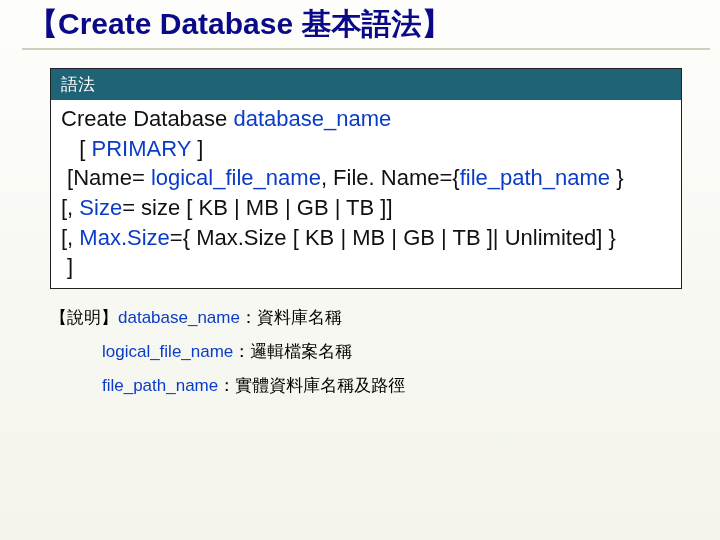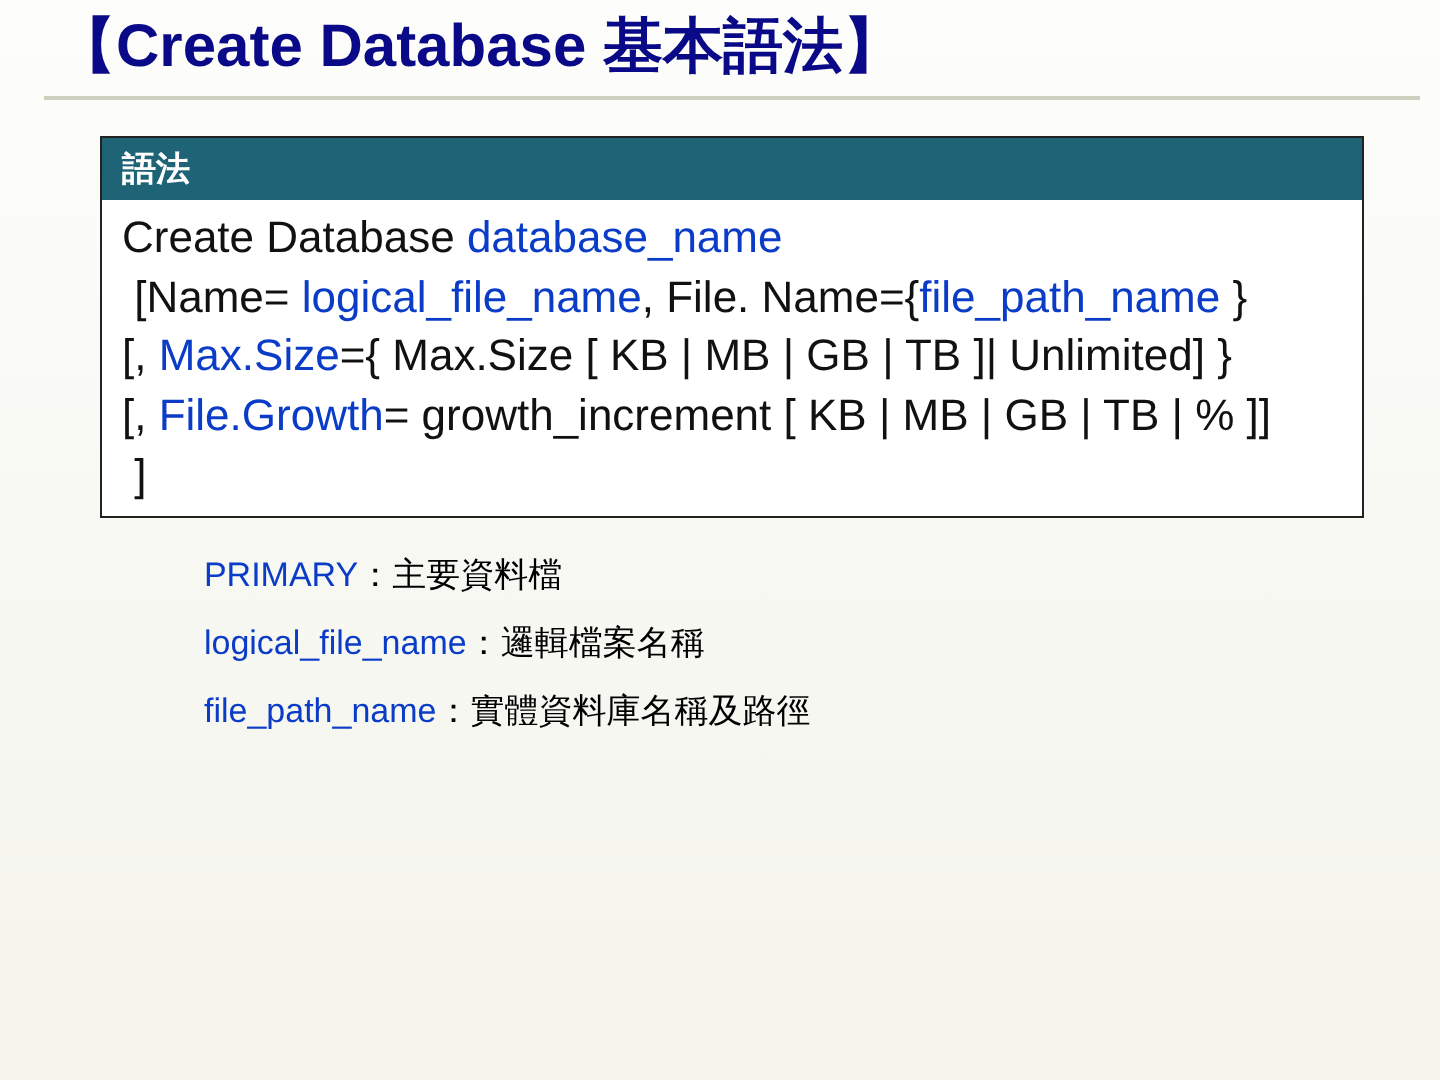--- a/index.html
+++ b/index.html
@@ -27,21 +27,21 @@
     padding: 0 6px 6px 6px;
     border-bottom: 2px solid #cfcfc0;
   }
   .panel {
     margin: 18px 28px 10px 28px;
     border: 1px solid #222;
   }
   .panel-header {
     background: #1f6476;
     color: #fff;
-    font-weight: bold;
+    font-weight: normal;
     font-size: 17px;
     padding: 4px 10px;
   }
   .panel-body {
     background: #fff;
     padding: 4px 10px 6px 10px;
     font-size: 22px;
     line-height: 1.35;
     font-family: Arial, sans-serif;
     color: #111;
@@ -62,31 +62,34 @@
 
   <div class="title">【Create Database 基本語法】</div>
 
   <div class="panel">
     <div class="panel-header">語法</div>
     <div class="panel-body">
       <div>
         <span>Create Database </span><span class="blue">database_name</span>
       </div>
       <div>
+        <span style="white-space:pre;">   [ </span><span class="blue">PRIMARY</span><span> ]</span>
+      </div>
+      <div>
         <span style="white-space:pre;"> [Name= </span><span class="blue">logical_file_name</span><span>, File. Name={</span><span class="blue">file_path_name</span><span> }</span>
       </div>
       <div>
-        <span>[, </span><span class="blue">Max.Size</span><span>={ Max.Size [ KB | MB | GB | TB ]| Unlimited] }</span>
+        <span>[, </span><span class="blue">Size</span><span>= size [ KB | MB | GB | TB ]]</span>
       </div>
       <div>
-        <span>[, </span><span class="blue">File.Growth</span><span>= growth_increment [ KB | MB | GB | TB | % ]]</span>
+        <span>[, </span><span class="blue">Max.Size</span><span>={ Max.Size [ KB | MB | GB | TB ]| Unlimited] }</span>
       </div>
       <div style="white-space:pre;"> ]</div>
     </div>
   </div>
 
   <div class="desc">
-    <div class="row"><span>           </span><span class="blue">PRIMARY</span><span>：主要資料檔</span></div>
+    <div class="row"><span>【說明】</span><span class="blue">database_name</span><span>：資料庫名稱</span></div>
     <div class="row"><span>           </span><span class="blue">logical_file_name</span><span>：邏輯檔案名稱</span></div>
     <div class="row"><span>           </span><span class="blue">file_path_name</span><span>：實體資料庫名稱及路徑</span></div>
   </div>
 
 </div>
 
 </body></html>

